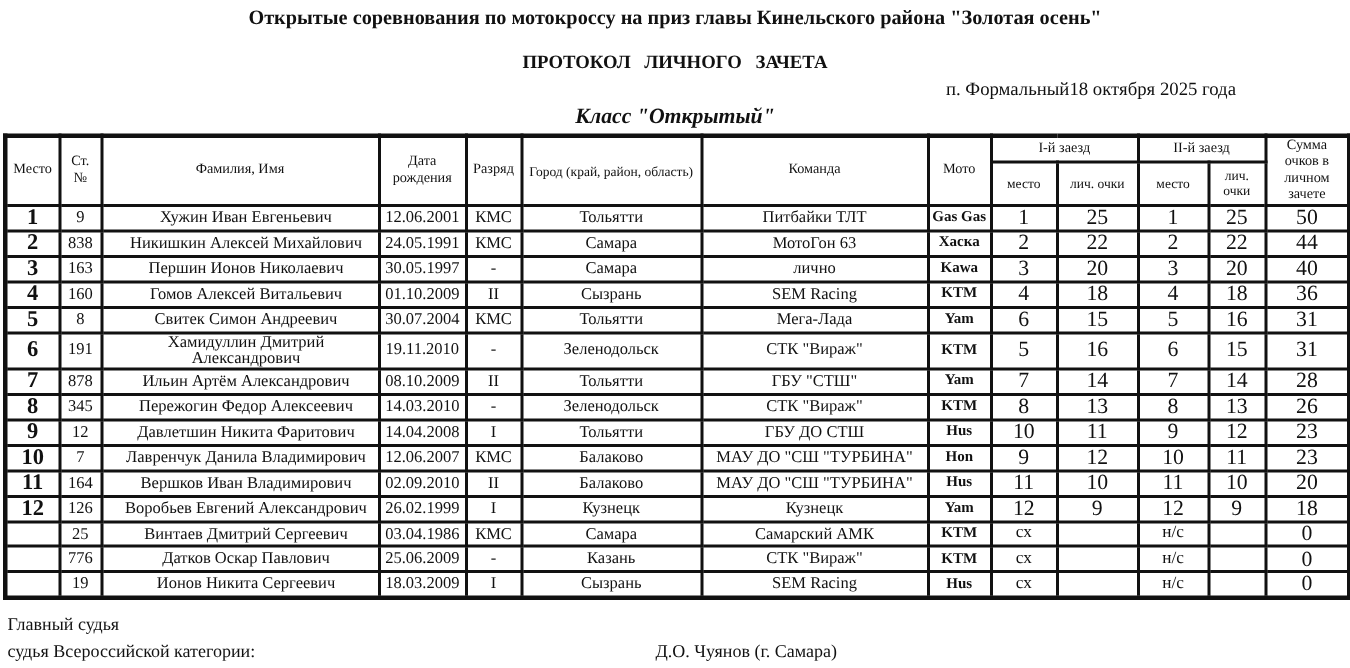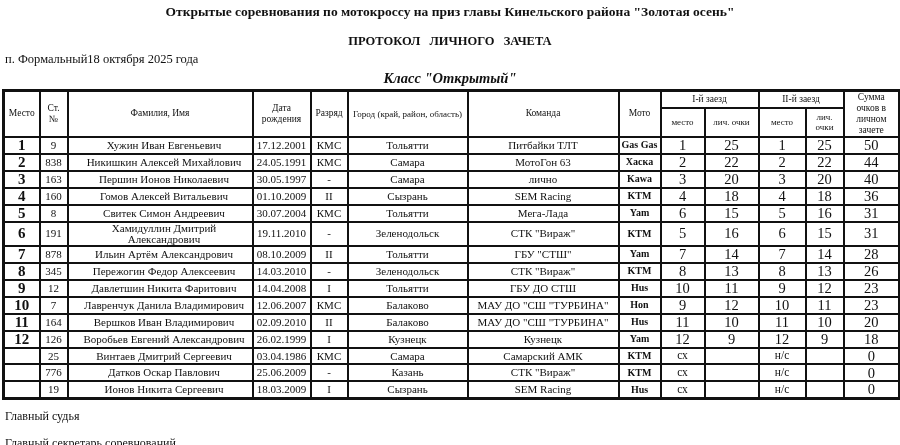--- a/index.html
+++ b/index.html
@@ -7,21 +7,21 @@
   .page {
     width: 900px; height: 445px;
     background: #ffffff;
     color: #111111;
     font-family: "Liberation Serif", "DejaVu Serif", serif;
     overflow: hidden;
     padding-top: 4px;
   }
   .title1 { text-align:center; font-weight:bold; font-size:13.5px; line-height:16px; }
   .subtitle { text-align:center; font-weight:bold; font-size:12.5px; line-height:15px; margin-top:14px; word-spacing:6px; }
-  .meta-row { display:flex; justify-content:flex-start; font-size:12.5px; line-height:14px; margin-top:3px; padding-left:5px; padding-right:60px; }
+  .meta-row { display:flex; justify-content:flex-end; font-size:12.5px; line-height:14px; margin-top:3px; padding-left:5px; padding-right:76px; }
   .class-title { text-align:center; font-weight:bold; font-style:italic; font-size:14.5px; line-height:16px; margin-top:4px; margin-bottom:3px; }
 
   table.results {
     border-collapse: collapse;
     table-layout: fixed;
     width: 896px;
     margin-left: 2px;
     border: 3px solid #111;
   }
   .results th, .results td {
@@ -101,21 +101,21 @@
         <th>лич. очки</th>
         <th>место</th>
         <th>лич. очки</th>
       </tr>
     </thead>
     <tbody>
         <tr>
           <td class="col-place">1</td>
           <td class="col-number">9</td>
           <td class="col-name">Хужин Иван Евгеньевич</td>
-          <td class="col-birth_date">17.12.2001</td>
+          <td class="col-birth_date">12.06.2001</td>
           <td class="col-rank">КМС</td>
           <td class="col-city">Тольятти</td>
           <td class="col-team">Питбайки ТЛТ</td>
           <td class="col-moto">Gas Gas</td>
           <td class="col-r1_place">1</td>
           <td class="col-r1_points">25</td>
           <td class="col-r2_place">1</td>
           <td class="col-r2_points">25</td>
           <td class="col-total">50</td>
         </tr>
@@ -327,18 +327,22 @@
           <td class="col-r1_points"></td>
           <td class="col-r2_place note">н/с</td>
           <td class="col-r2_points"></td>
           <td class="col-total">0</td>
         </tr>
       </tbody>
   </table>
 
   <div class="footer">
     <div>Главный судья</div>
+    <div class="sig-row">
+      <span>судья Всероссийской категории:</span>
+      <span class="sig-name">Д.О. Чуянов (г. Самара)</span>
+    </div>
     <div class="gap"></div>
     <div>Главный секретарь соревнований</div>
 
   </div>
 
 </div>
 
 </body></html>

